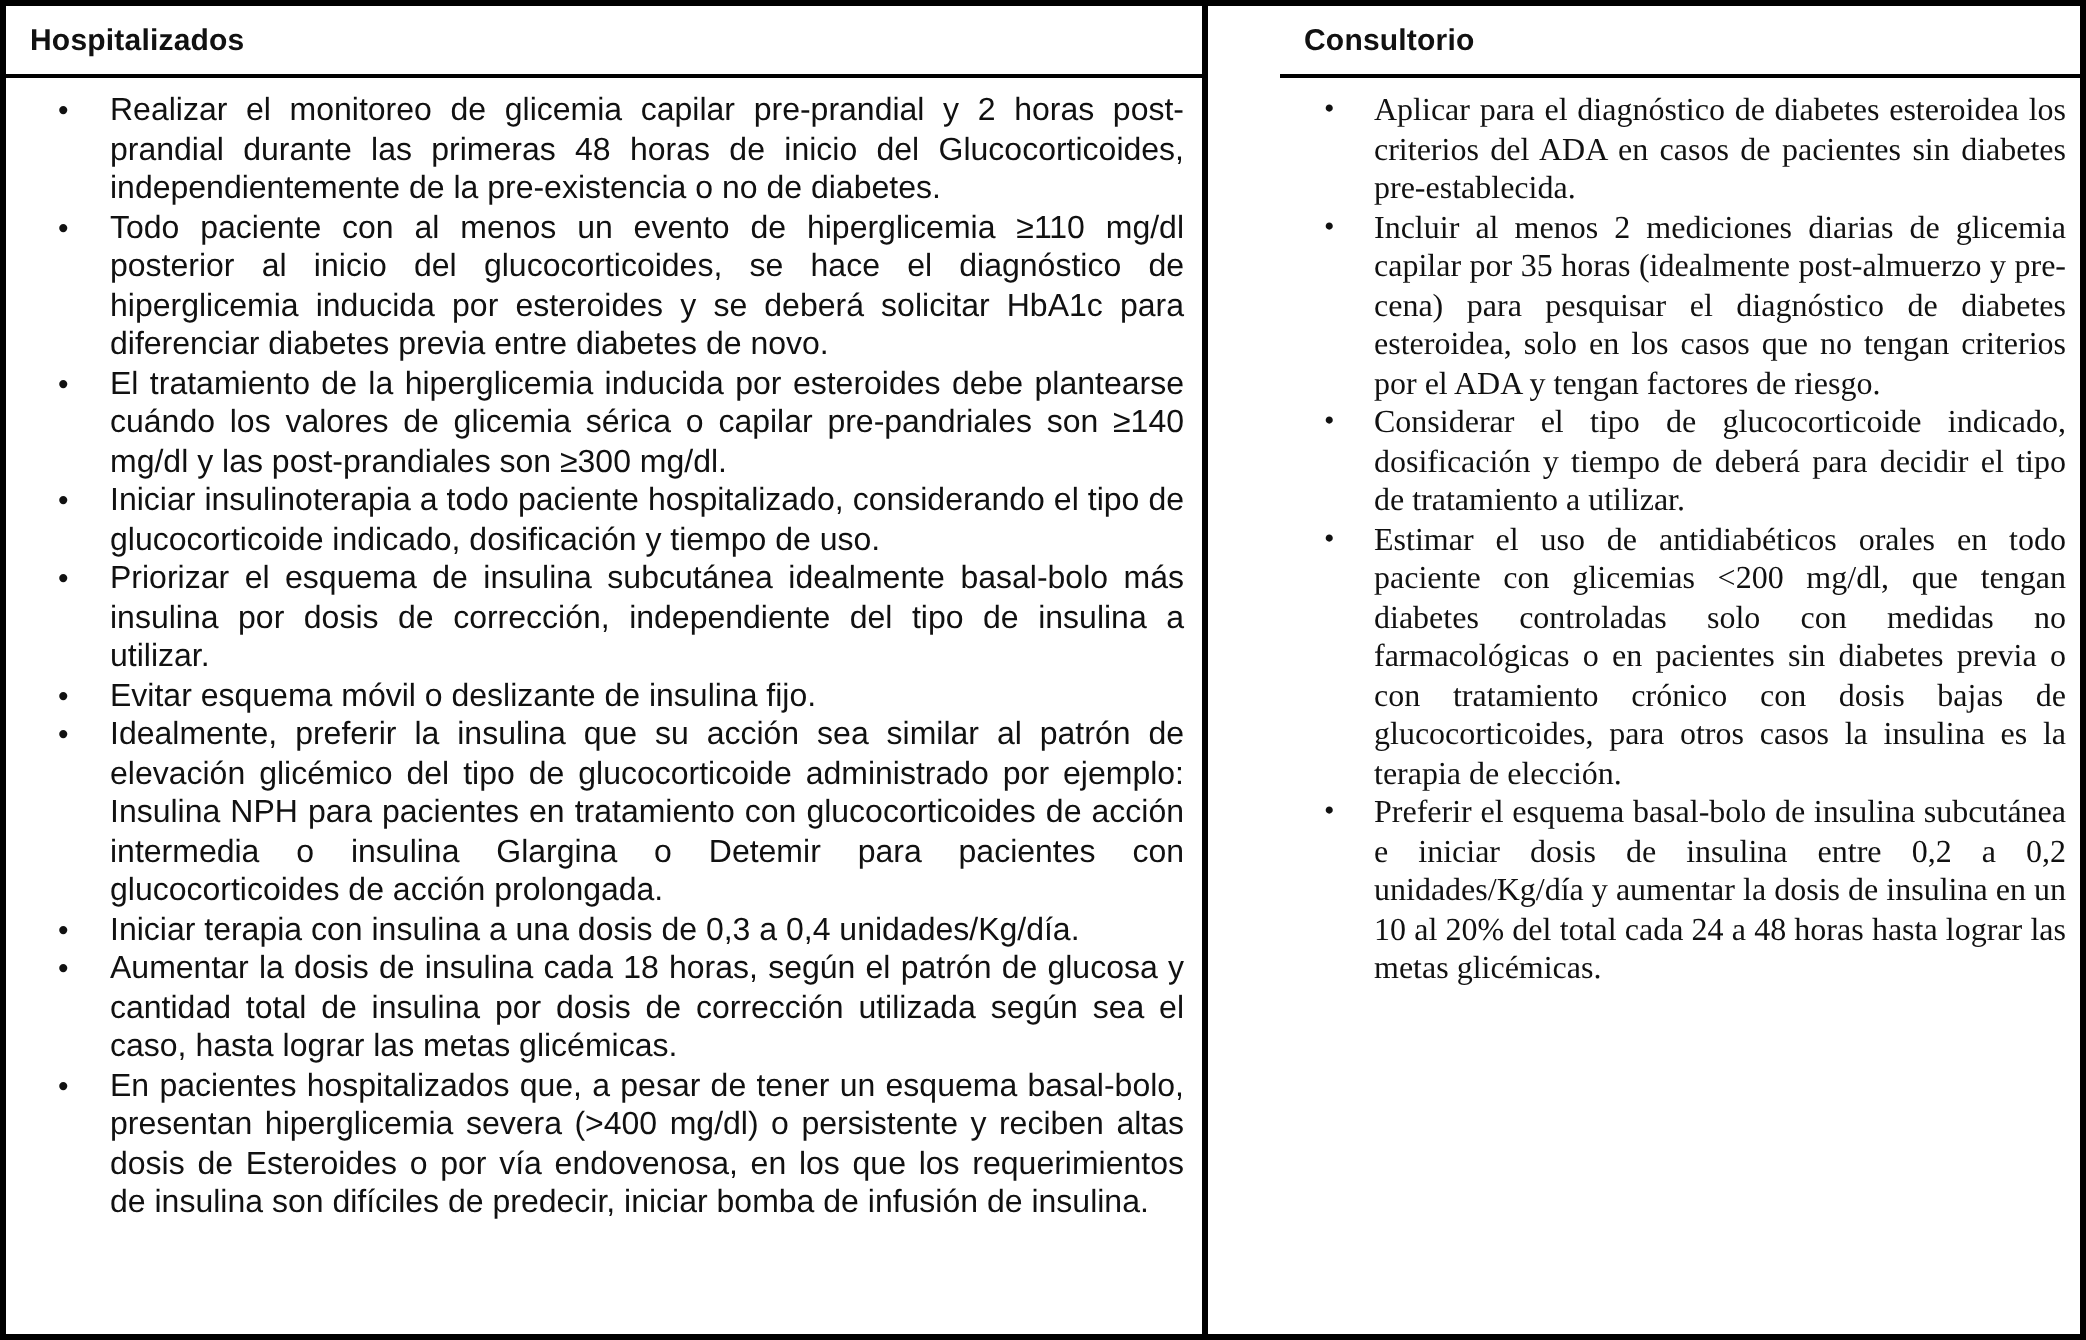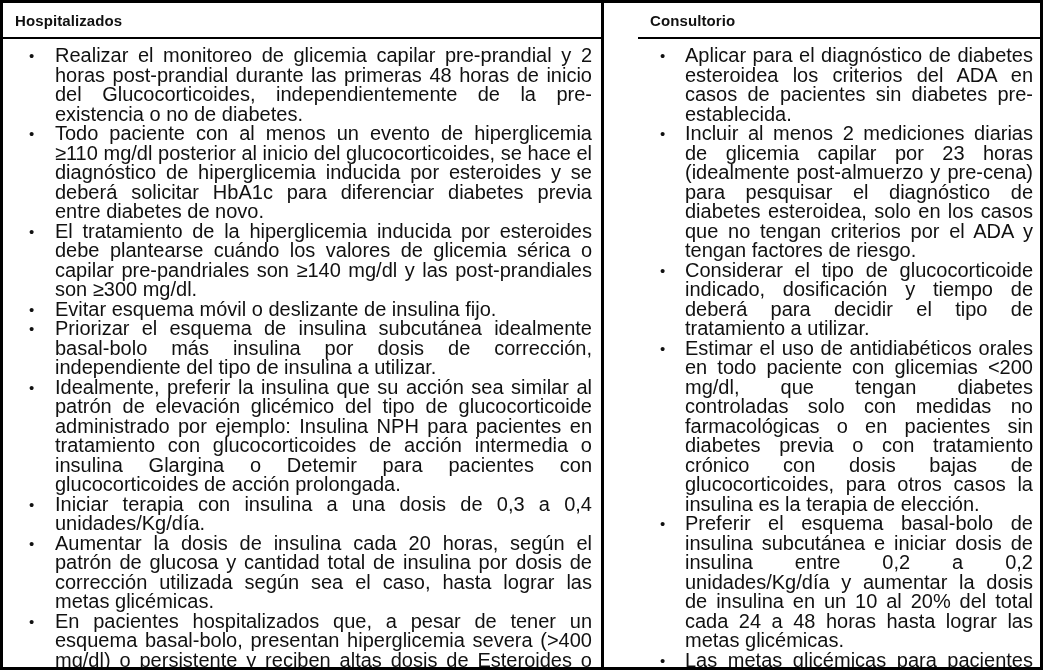--- a/index.html
+++ b/index.html
@@ -14,34 +14,34 @@
     color: #111111;
     overflow: hidden;
   }
   .table {
     box-sizing: border-box;
     width: 1043px;
     height: 670px;
     border: 3px solid #000000;
     display: flex;
     background: #ffffff;
-    gap: 34px;
   }
   .col {
     box-sizing: border-box;
     display: flex;
     flex-direction: column;
     min-width: 0;
   }
   .col-left {
     width: 601px;
     border-right: 3px solid #000000;
   }
   .col-right {
     flex: 1;
+    padding-left: 36px;
   }
   .col-header {
     box-sizing: border-box;
     height: 36px;
     flex: 0 0 36px;
     border-bottom: 2px solid #000000;
     font-weight: bold;
     font-size: 15px;
     line-height: 15px;
     padding: 10px 0 0 12px;
@@ -50,64 +50,65 @@
   ul.bullets {
     flex: 1 1 auto;
     margin: 0;
     padding: 7px 9px 4px 0;
     list-style: none;
     overflow: hidden;
   }
   .bullets li {
     position: relative;
     padding-left: 52px;
-    font-size: 20px;
+    font-size: 16px;
     line-height: 19.5px;
     text-align: justify;
     text-justify: inter-word;
   }
   .bullets li::before {
     content: "\2022";
     position: absolute;
     left: 26px;
     top: 0;
     font-size: 15px;
   }
   .col-right ul.bullets {
     padding-right: 7px;
   }
   .col-right .bullets li {
     padding-left: 47px;
+    font-family: Liberation Serif, serif;
   }
   .col-right .bullets li::before {
     left: 22px;
   }
 </style>
 </head>
 <body>
 
 <div class="table">
   <section class="col col-left">
     <header class="col-header">Hospitalizados</header>
     <ul class="bullets">
         <li>Realizar el monitoreo de glicemia capilar pre-prandial y 2 horas post-prandial durante las primeras 48 horas de inicio del Glucocorticoides, independientemente de la pre-existencia o no de diabetes.</li>
         <li>Todo paciente con al menos un evento de hiperglicemia ≥110 mg/dl posterior al inicio del glucocorticoides, se hace el diagnóstico de hiperglicemia inducida por esteroides y se deberá solicitar HbA1c para diferenciar diabetes previa entre diabetes de novo.</li>
         <li>El tratamiento de la hiperglicemia inducida por esteroides debe plantearse cuándo los valores de glicemia sérica o capilar pre-pandriales son ≥140 mg/dl y las post-prandiales son ≥300 mg/dl.</li>
+        <li>Iniciar insulinoterapia a todo paciente hospitalizado, considerando el tipo de glucocorticoide indicado, dosificación y tiempo de uso.</li>
+        <li>Priorizar el esquema de insulina subcutánea idealmente basal-bolo más insulina por dosis de corrección, independiente del tipo de insulina a utilizar.</li>
         <li>Evitar esquema móvil o deslizante de insulina fijo.</li>
-        <li>Priorizar el esquema de insulina subcutánea idealmente basal-bolo más insulina por dosis de corrección, independiente del tipo de insulina a utilizar.</li>
         <li>Idealmente, preferir la insulina que su acción sea similar al patrón de elevación glicémico del tipo de glucocorticoide administrado por ejemplo: Insulina NPH para pacientes en tratamiento con glucocorticoides de acción intermedia o insulina Glargina o Detemir para pacientes con glucocorticoides de acción prolongada.</li>
         <li>Iniciar terapia con insulina a una dosis de 0,3 a 0,4 unidades/Kg/día.</li>
-        <li>Aumentar la dosis de insulina cada 20 horas, según el patrón de glucosa y cantidad total de insulina por dosis de corrección utilizada según sea el caso, hasta lograr las metas glicémicas.</li>
+        <li>Aumentar la dosis de insulina cada 18 horas, según el patrón de glucosa y cantidad total de insulina por dosis de corrección utilizada según sea el caso, hasta lograr las metas glicémicas.</li>
         <li>En pacientes hospitalizados que, a pesar de tener un esquema basal-bolo, presentan hiperglicemia severa (&gt;400 mg/dl) o persistente y reciben altas dosis de Esteroides o por vía endovenosa, en los que los requerimientos de insulina son difíciles de predecir, iniciar bomba de infusión de insulina.</li>
       </ul>
   </section>
   <section class="col col-right">
     <header class="col-header">Consultorio</header>
     <ul class="bullets">
         <li>Aplicar para el diagnóstico de diabetes esteroidea los criterios del ADA en casos de pacientes sin diabetes pre-establecida.</li>
-        <li>Incluir al menos 2 mediciones diarias de glicemia capilar por 23 horas (idealmente post-almuerzo y pre-cena) para pesquisar el diagnóstico de diabetes esteroidea, solo en los casos que no tengan criterios por el ADA y tengan factores de riesgo.</li>
+        <li>Incluir al menos 2 mediciones diarias de glicemia capilar por 35 horas (idealmente post-almuerzo y pre-cena) para pesquisar el diagnóstico de diabetes esteroidea, solo en los casos que no tengan criterios por el ADA y tengan factores de riesgo.</li>
         <li>Considerar el tipo de glucocorticoide indicado, dosificación y tiempo de deberá para decidir el tipo de tratamiento a utilizar.</li>
         <li>Estimar el uso de antidiabéticos orales en todo paciente con glicemias &lt;200 mg/dl, que tengan diabetes controladas solo con medidas no farmacológicas o en pacientes sin diabetes previa o con tratamiento crónico con dosis bajas de glucocorticoides, para otros casos la insulina es la terapia de elección.</li>
         <li>Preferir el esquema basal-bolo de insulina subcutánea e iniciar dosis de insulina entre 0,2 a 0,2 unidades/Kg/día y aumentar la dosis de insulina en un 10 al 20% del total cada 24 a 48 horas hasta lograr las metas glicémicas.</li>
-        <li>Las metas glicémicas para pacientes en general son: Glicemia pre-prandial 80-130 mg/dl, post-prandial &lt;180 mg/dl y HbA1c &lt;7%.</li>
       </ul>
   </section>
 </div>
 
 </body></html>

